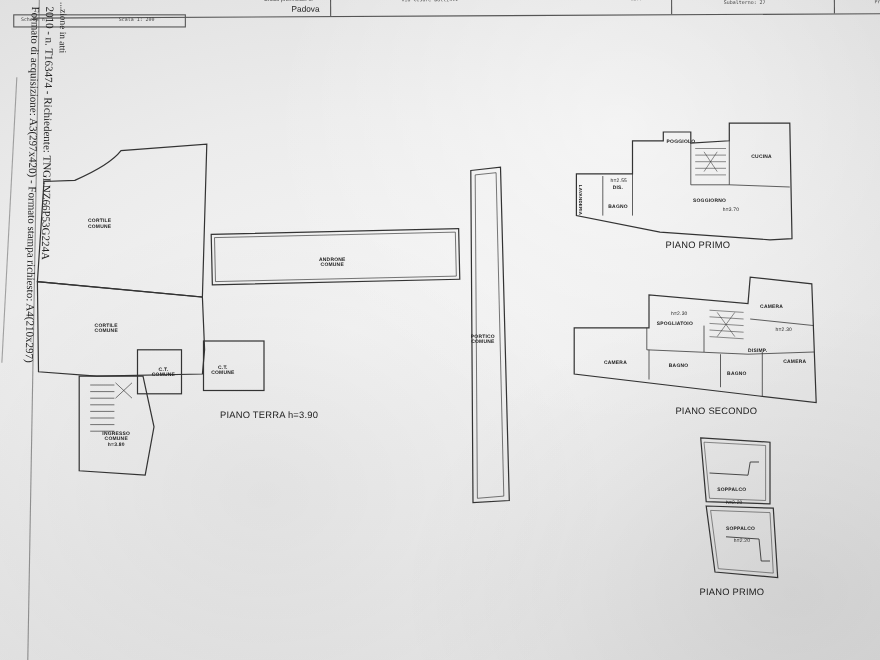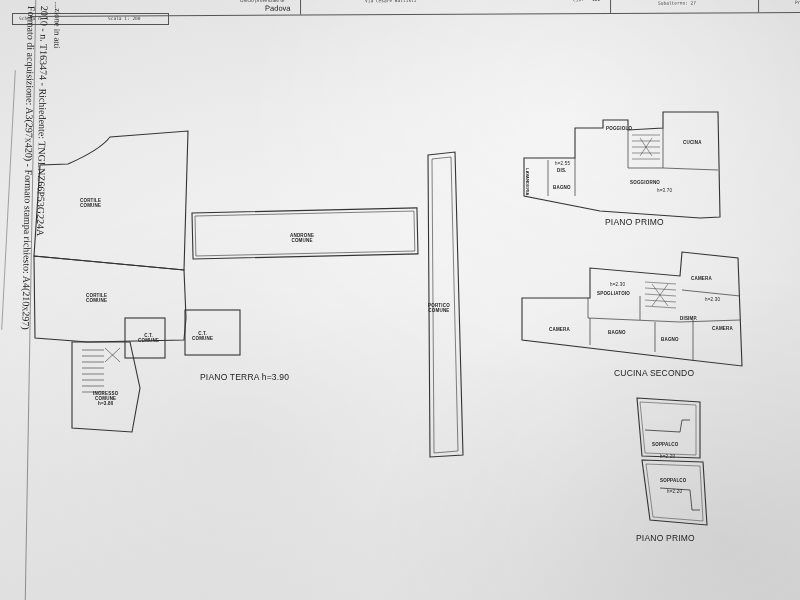--- a/index.html
+++ b/index.html
@@ -154,19 +154,19 @@
 
 <div class="lbl" style="left:549px;top:327px;">CAMERA</div>
 <div class="lbl" style="left:608px;top:330px;">BAGNO</div>
 <div class="lbl" style="left:661px;top:337px;">BAGNO</div>
 <div class="lbl" style="left:597px;top:291px;">SPOGLIATOIO</div>
 <div class="lbl" style="left:610px;top:282px;font-weight:normal;">h=2.30</div>
 <div class="lbl" style="left:691px;top:276px;">CAMERA</div>
 <div class="lbl" style="left:712px;top:326px;">CAMERA</div>
 <div class="lbl" style="left:680px;top:316px;">DISIMP.</div>
 <div class="lbl" style="left:705px;top:297px;font-weight:normal;">h=2.30</div>
-<div class="plan-title" style="left:614px;top:368px;">CUCINA SECONDO</div>
+<div class="plan-title" style="left:614px;top:368px;">PIANO SECONDO</div>
 
 <div class="lbl" style="left:652px;top:442px;">SOPPALCO</div>
 <div class="lbl" style="left:660px;top:454px;font-weight:normal;">h=2.20</div>
 <div class="lbl" style="left:660px;top:478px;">SOPPALCO</div>
 <div class="lbl" style="left:667px;top:489px;font-weight:normal;">h=2.20</div>
 <div class="plan-title" style="left:636px;top:533px;">PIANO PRIMO</div>
 
 </body></html>

